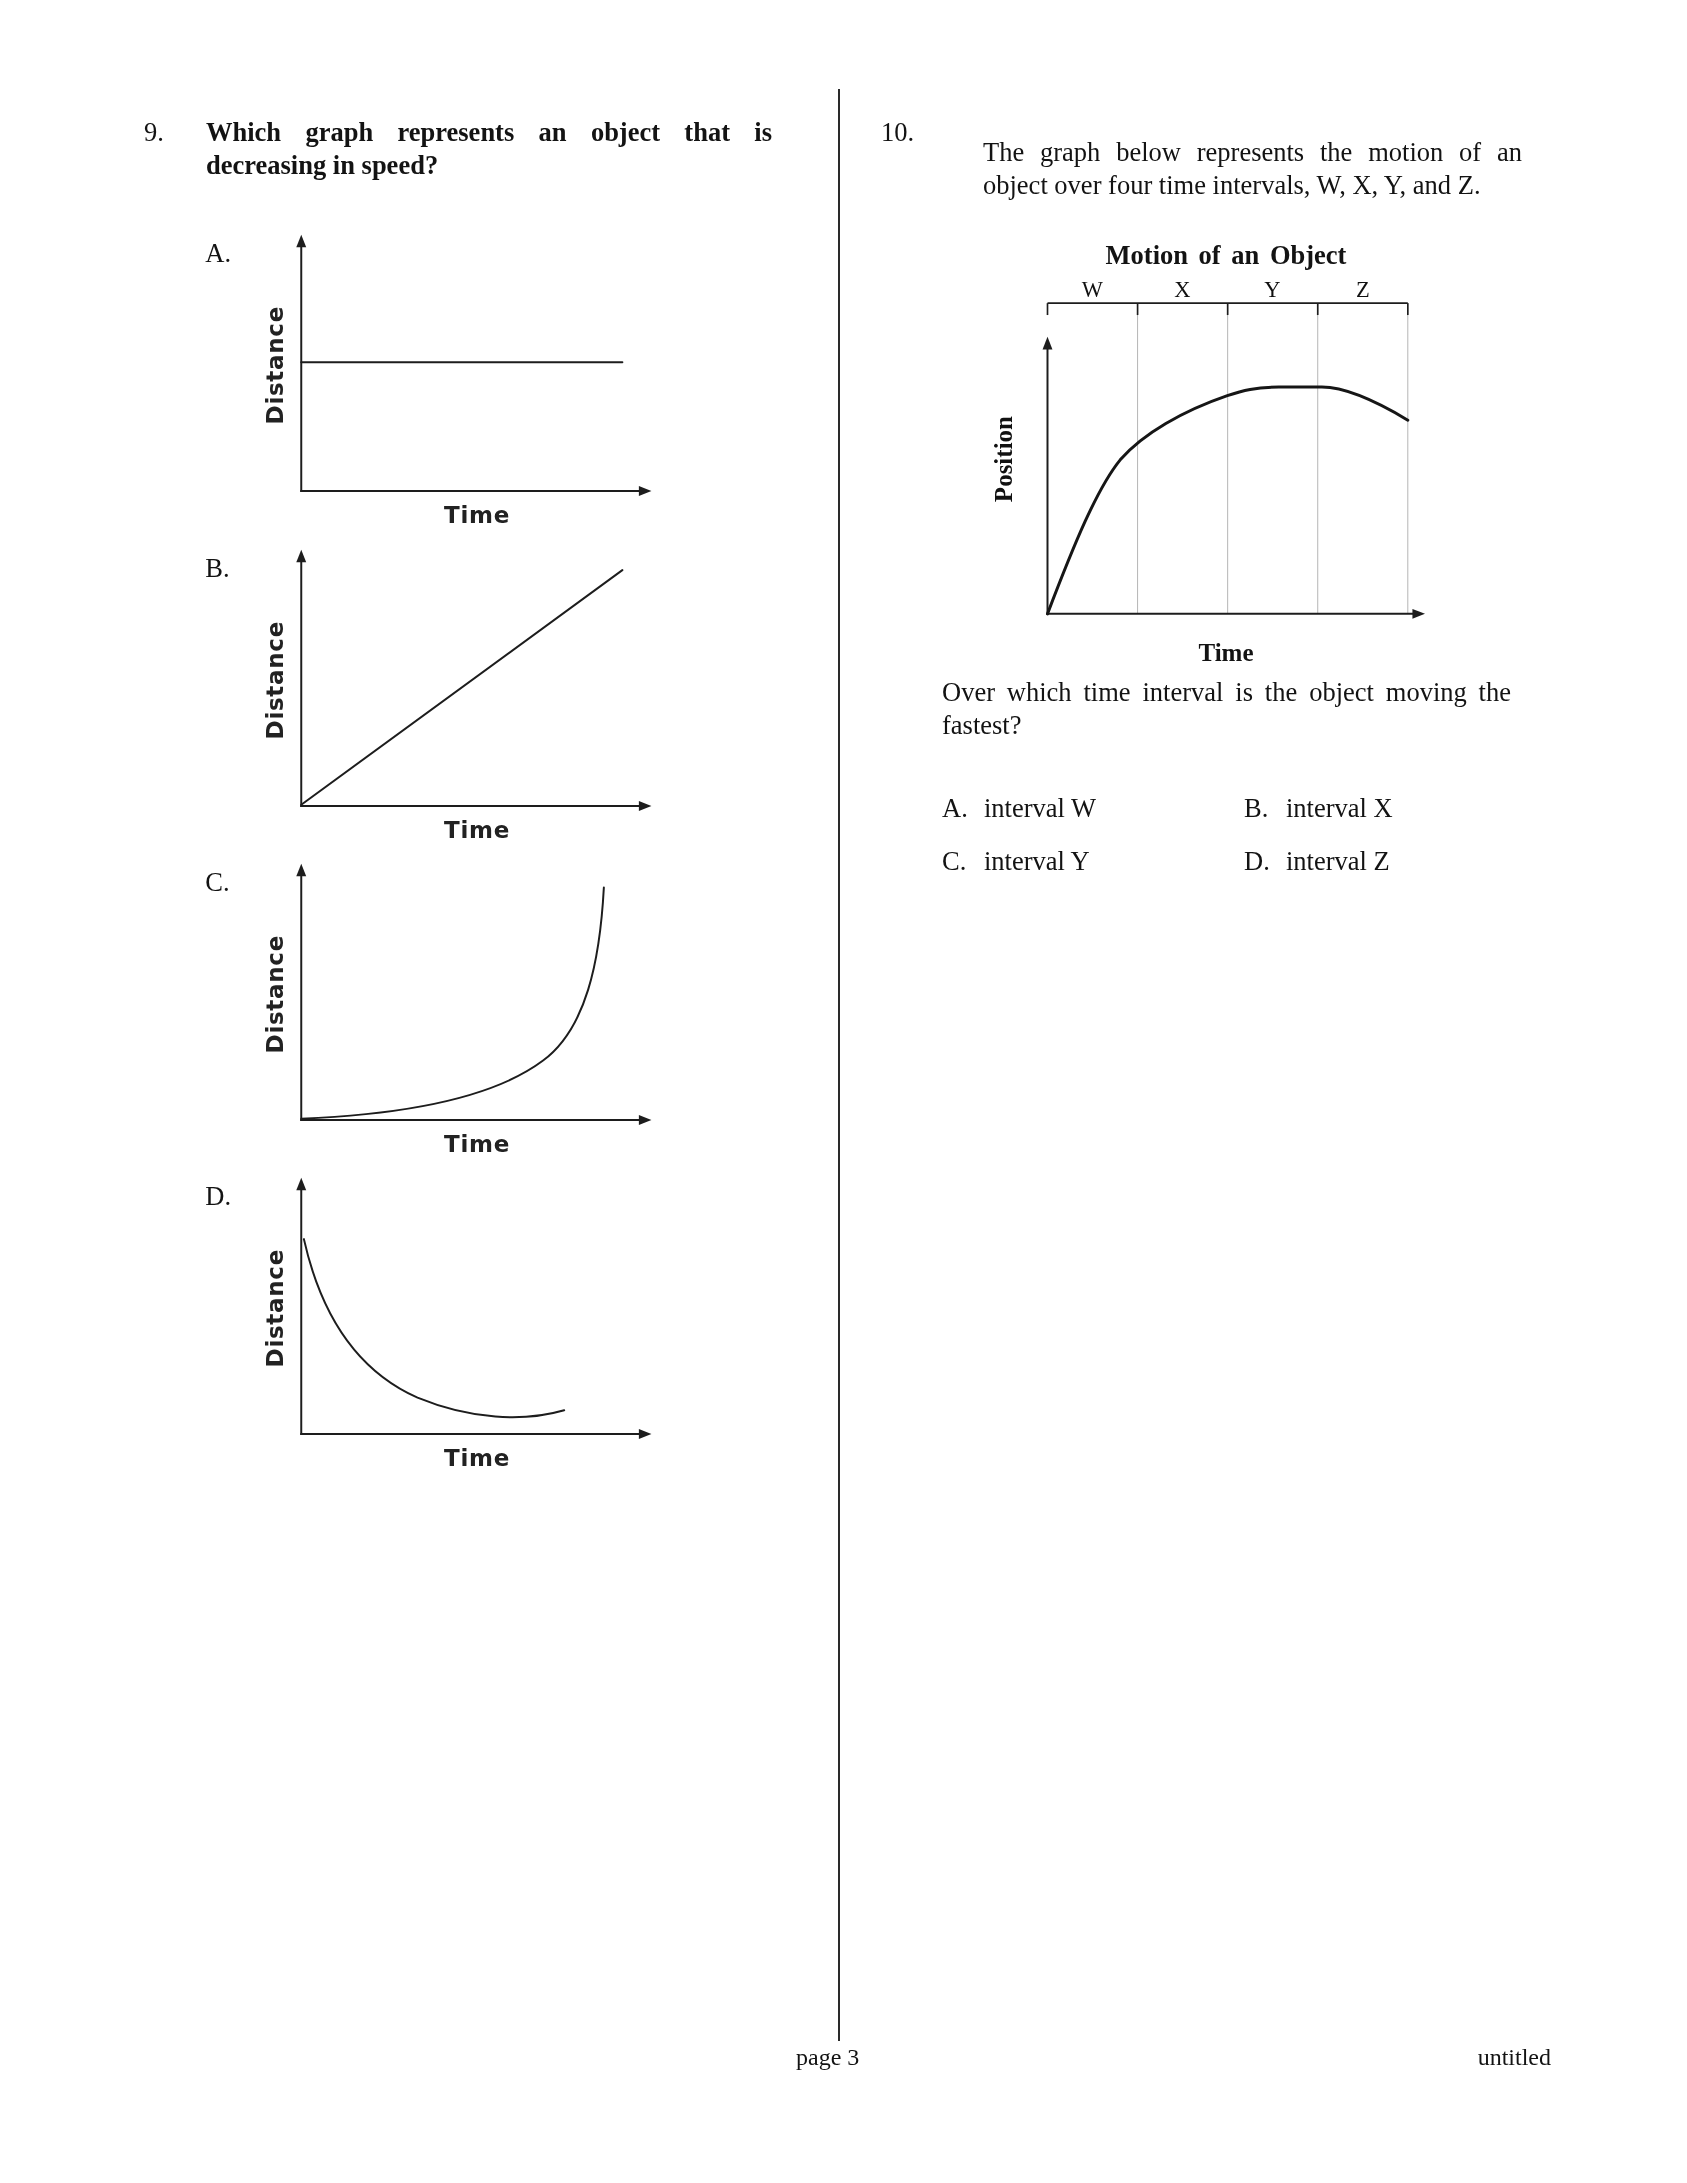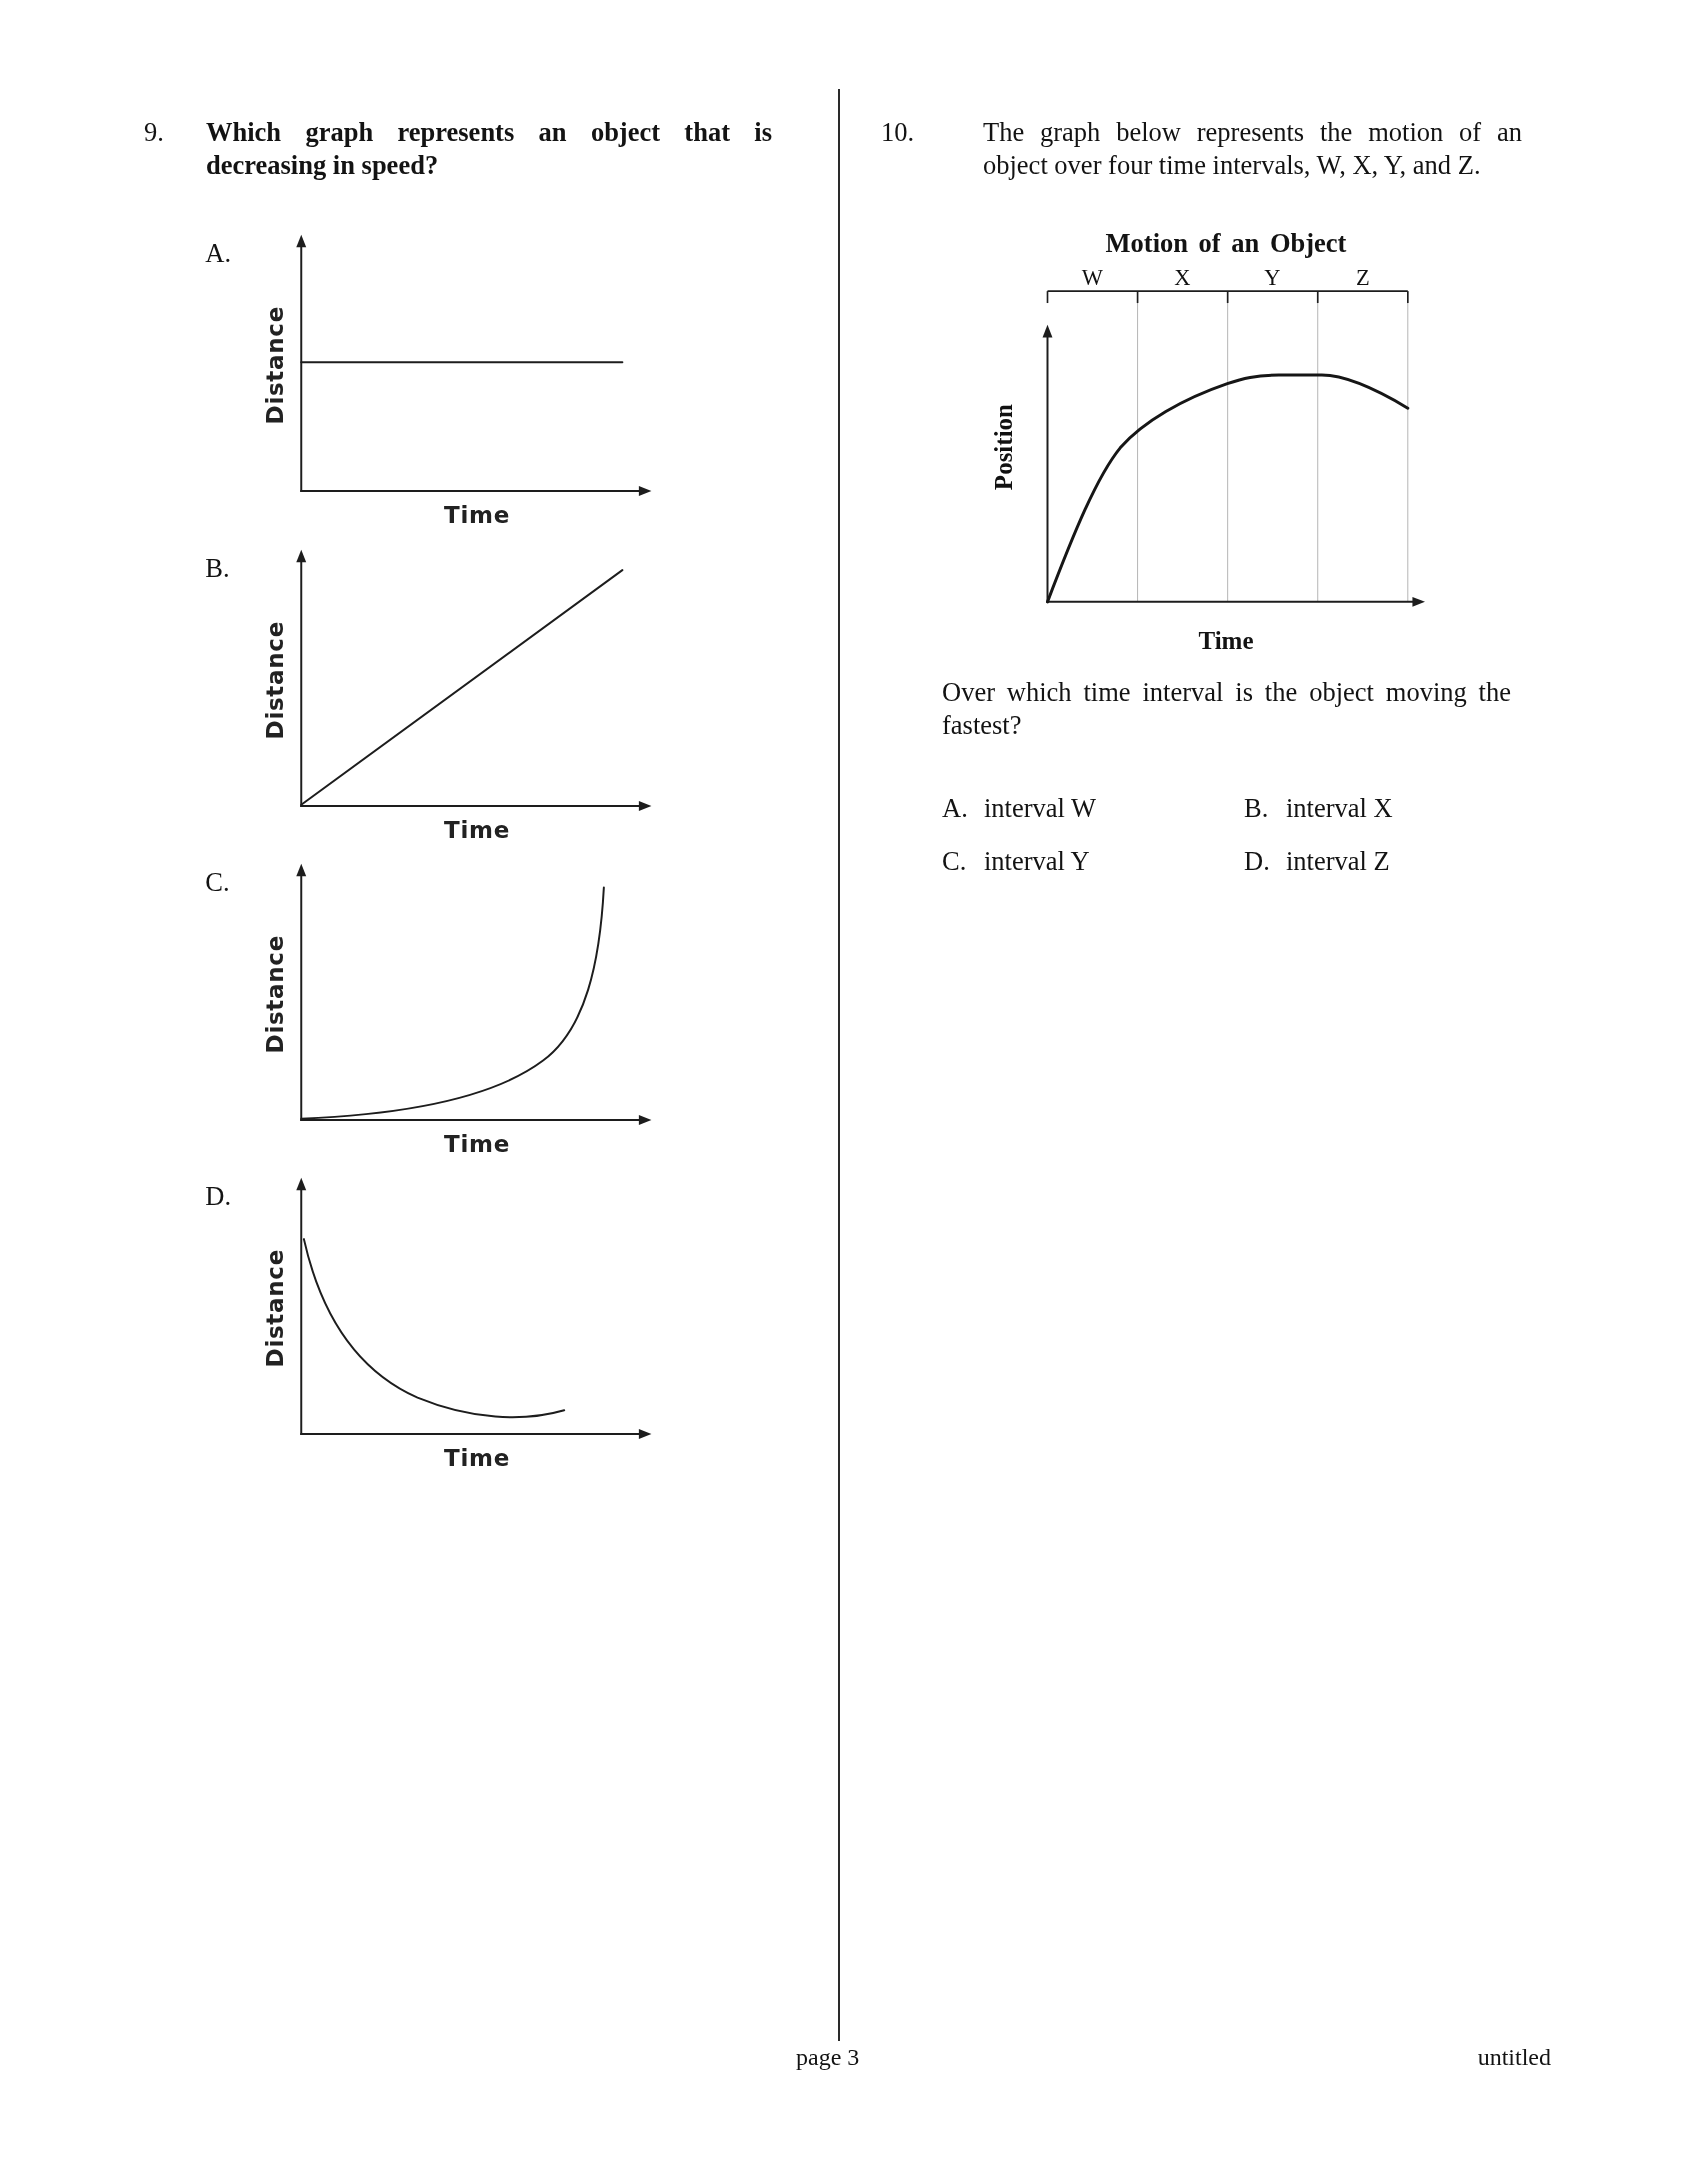--- a/index.html
+++ b/index.html
@@ -9,39 +9,39 @@
     font-family: "Liberation Serif", serif; color: #131313; overflow: hidden;
   }
   .divider { position: absolute; left: 838px; top: 89px; width: 2px; height: 1952px; background: #2a2a2a; }
 
   .qrow { position: absolute; display: flex; align-items: flex-start; }
   .qnum { flex: 0 0 62px; font-size: 26.5px; line-height: 1.26; }
   .qtext { font-size: 26.5px; line-height: 1.26; text-align: justify; }
   #q9-row { left: 144px; top: 116px; }
   #q9-row .qtext { width: 566px; font-weight: bold; }
   #q10-row { left: 881px; top: 116px; gap: 40px; }
-  #q10-row .qtext { width: 539px; }
+  #q10-row .qtext { width: 539px; margin-top: 20px; }
 
   .opt { position: absolute; left: 202px; }
   .opt-letter { position: absolute; left: 3.3px; top: 5.3px; font-size: 26.5px; }
   .gwrap { display: flex; margin-left: 56px; }
   .ylab { flex: 0 0 34px; height: 265px; display: flex; align-items: center; justify-content: center; }
   .ylab span {
     writing-mode: vertical-rl; transform: rotate(180deg);
     font-family: "DejaVu Sans", "Liberation Sans", sans-serif;
     font-weight: bold; font-size: 23px; color: #222; letter-spacing: 0.7px;
   }
   .gcol { display: flex; flex-direction: column; }
   .xlab {
     width: 370px; text-align: center; margin-top: 4px;
     font-family: "DejaVu Sans", "Liberation Sans", sans-serif;
     font-weight: bold; font-size: 23px; color: #222; letter-spacing: 0.7px;
   }
 
-  #chart10 { position: absolute; left: 987px; top: 228px; }
+  #chart10 { position: absolute; left: 987px; top: 240px; }
   .chart-title { margin-left: 34px; width: 410px; text-align: center; font-size: 26.5px; font-weight: bold; word-spacing: 4px; margin-bottom: 9.3px; }
   #chart10 .ylab-s { flex: 0 0 34px; height: 357px; display: flex; align-items: center; justify-content: center; }
   #chart10 .ylab-s span {
     writing-mode: vertical-rl; transform: rotate(180deg);
     font-family: "Liberation Serif", serif; font-weight: bold; font-size: 25px; color: #111;
   }
   #chart10 .xlab-s { width: 410px; text-align: center; font-family: "Liberation Serif", serif; font-weight: bold; font-size: 25px; margin-top: 1.3px; }
 
   #q10-question { position: absolute; left: 942px; top: 676px; width: 569px; font-size: 26.5px; line-height: 1.26; text-align: justify; }
 

